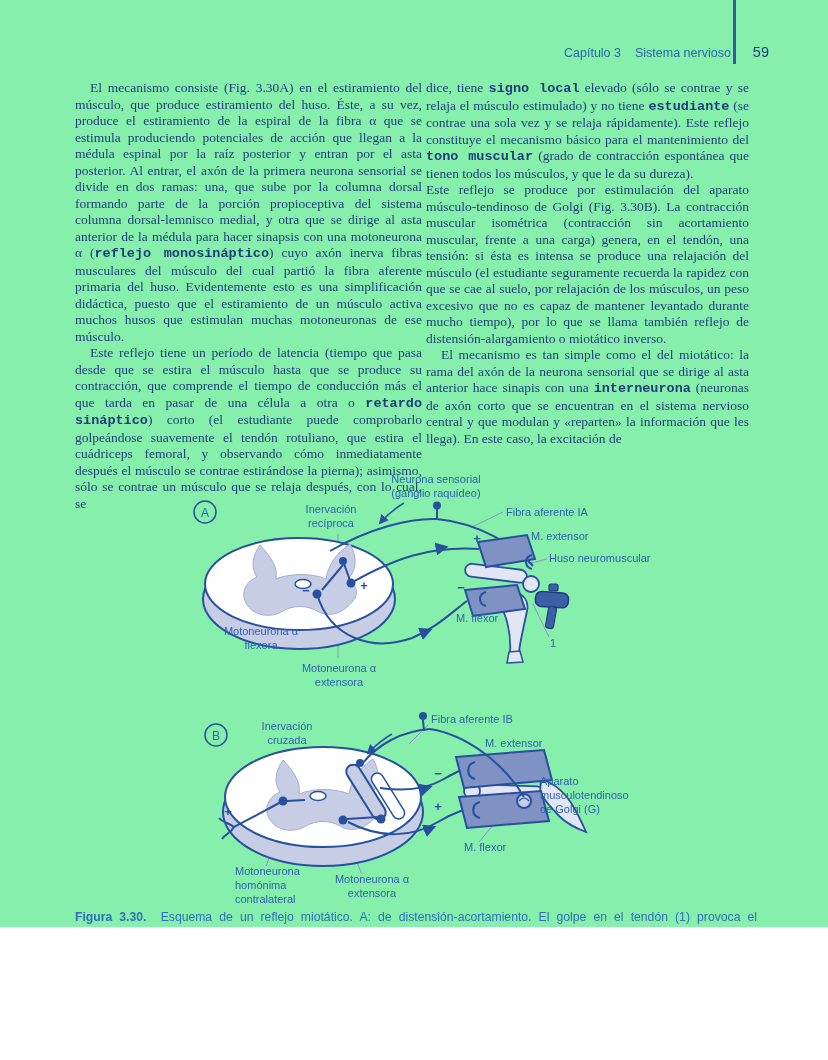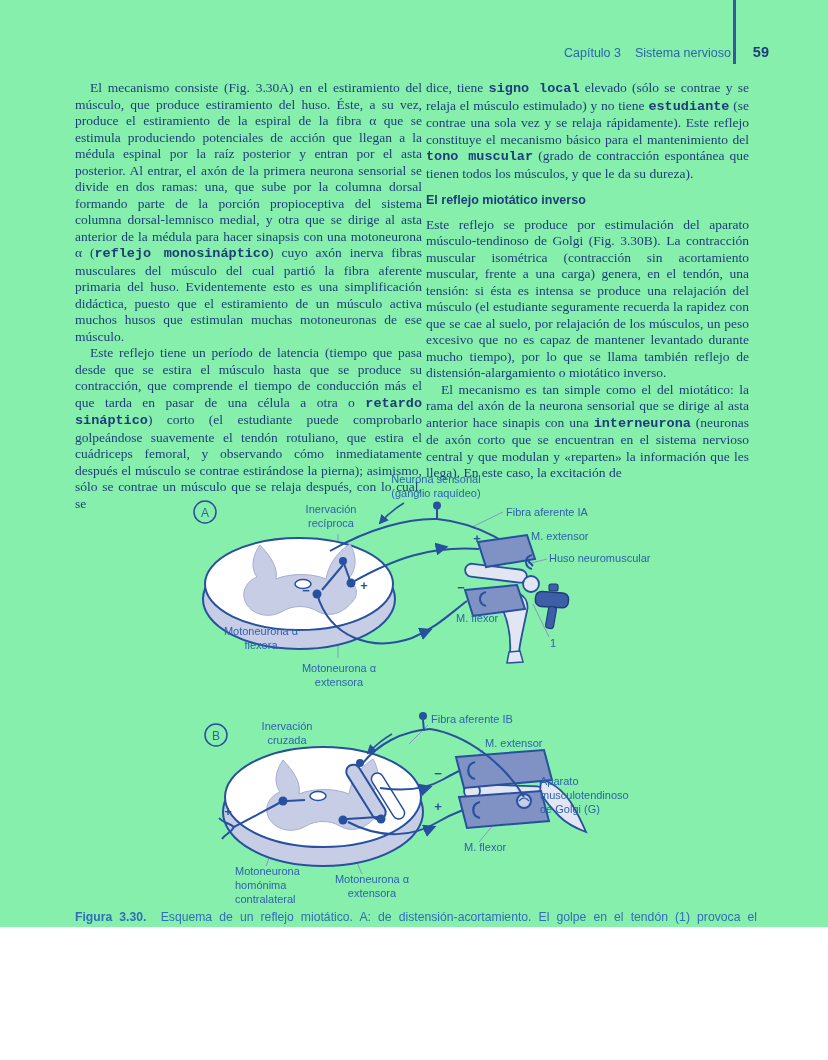--- a/index.html
+++ b/index.html
@@ -4,21 +4,21 @@
 <style>
   html,body{margin:0;padding:0;background:#ffffff;}
   .page{position:relative;width:828px;height:927px;background:#86efac;overflow:hidden;
         font-family:"Liberation Serif","DejaVu Serif",serif;color:#1e3e7b;padding-left:16px;}
   
   .header-rule{position:absolute;left:733px;top:0;width:3px;height:64px;background:#3b55a0;}
   .header{position:absolute;top:44px;right:75px;display:flex;align-items:baseline;
           font-family:"Liberation Sans","DejaVu Sans",sans-serif;font-size:12.5px;color:#2a66ad;}
   .header .chap{margin-right:14px;}
   .header .sect{margin-right:22px;text-align:center;}
-  .header .pagenum{font-weight:bold;font-size:14.5px;color:#1e3e7b;}
+  .header .pagenum{font-weight:normal;font-size:14.5px;color:#1e3e7b;}
   
   .columns{position:absolute;top:80px;left:75px;width:682px;display:flex;gap:4px;}
   .col{font-size:13.5px;line-height:16.5px;text-align:justify;hyphens:auto;}
   .col-left{width:347px;}
   .col-right{width:323px;}
   .col p{margin:0;}
   .col p.indent{text-indent:15px;}
   .col b{font-weight:bold;font-family:Liberation Mono, monospace;}
   .col h2{margin:10px 0 8px 0;font-family:"Liberation Sans","DejaVu Sans",sans-serif;
           font-size:12.5px;font-weight:bold;color:#1e3e7b;text-align:left;}
@@ -48,21 +48,20 @@
     <span class="pagenum">59</span>
   </div>
 
   <div class="columns">
     <div class="col col-left">
       <p class="indent">El mecanismo consiste (Fig. 3.30A) en el estiramiento del músculo, que produce estiramiento del huso. Éste, a su vez, produce el estiramiento de la espiral de la fibra α que se estimula produciendo potenciales de acción que llegan a la médula espinal por la raíz posterior y entran por el asta posterior. Al entrar, el axón de la primera neurona sensorial se divide en dos ramas: una, que sube por la columna dorsal formando parte de la porción propioceptiva del sistema columna dorsal-lemnisco medial, y otra que se dirige al asta anterior de la médula para hacer sinapsis con una motoneurona α (<b>reflejo monosináptico</b>) cuyo axón inerva fibras musculares del músculo del cual partió la fibra aferente primaria del huso. Evidentemente esto es una simplificación didáctica, puesto que el estiramiento de un músculo activa muchos husos que estimulan muchas motoneuronas de ese músculo.</p>
       <p class="indent">Este reflejo tiene un período de latencia (tiempo que pasa desde que se estira el músculo hasta que se produce su contracción, que comprende el tiempo de conducción más el que tarda en pasar de una célula a otra o <b>retardo sináptico</b>) corto (el estudiante puede comprobarlo golpeándose suavemente el tendón rotuliano, que estira el cuádriceps femoral, y observando cómo inmediatamente después el músculo se contrae estirándose la pierna); asimismo, sólo se contrae un músculo que se relaja después, con lo cual, se</p>
     </div>
     <div class="col col-right">
       <p>dice, tiene <b>signo local</b> elevado (sólo se contrae y se relaja el músculo estimulado) y no tiene <b>estudiante</b> (se contrae una sola vez y se relaja rápidamente). Este reflejo constituye el mecanismo básico para el mantenimiento del <b>tono muscular</b> (grado de contracción espontánea que tienen todos los músculos, y que le da su dureza).</p>
-      <h2>El reflejo miotático inverso</h2>
       <p>Este reflejo se produce por estimulación del aparato músculo-tendinoso de Golgi (Fig. 3.30B). La contracción muscular isométrica (contracción sin acortamiento muscular, frente a una carga) genera, en el tendón, una tensión: si ésta es intensa se produce una relajación del músculo (el estudiante seguramente recuerda la rapidez con que se cae al suelo, por relajación de los músculos, un peso excesivo que no es capaz de mantener levantado durante mucho tiempo), por lo que se llama también reflejo de distensión-alargamiento o miotático inverso.</p>
       <p class="indent">El mecanismo es tan simple como el del miotático: la rama del axón de la neurona sensorial que se dirige al asta anterior hace sinapis con una <b>interneurona</b> (neuronas de axón corto que se encuentran en el sistema nervioso central y que modulan y «reparten» la información que les llega). En este caso, la excitación de</p>
     </div>
   </div>
 
   <div class="figure">
     <svg class="fig-svg" width="690" height="440" viewBox="75 468 690 440">
       <defs>
         <marker id="ah" viewBox="0 0 10 10" refX="8" refY="5" markerWidth="6.5" markerHeight="6.5" orient="auto">
           <path d="M0,0 L10,5 L0,10 z" fill="#27509e"></path>

